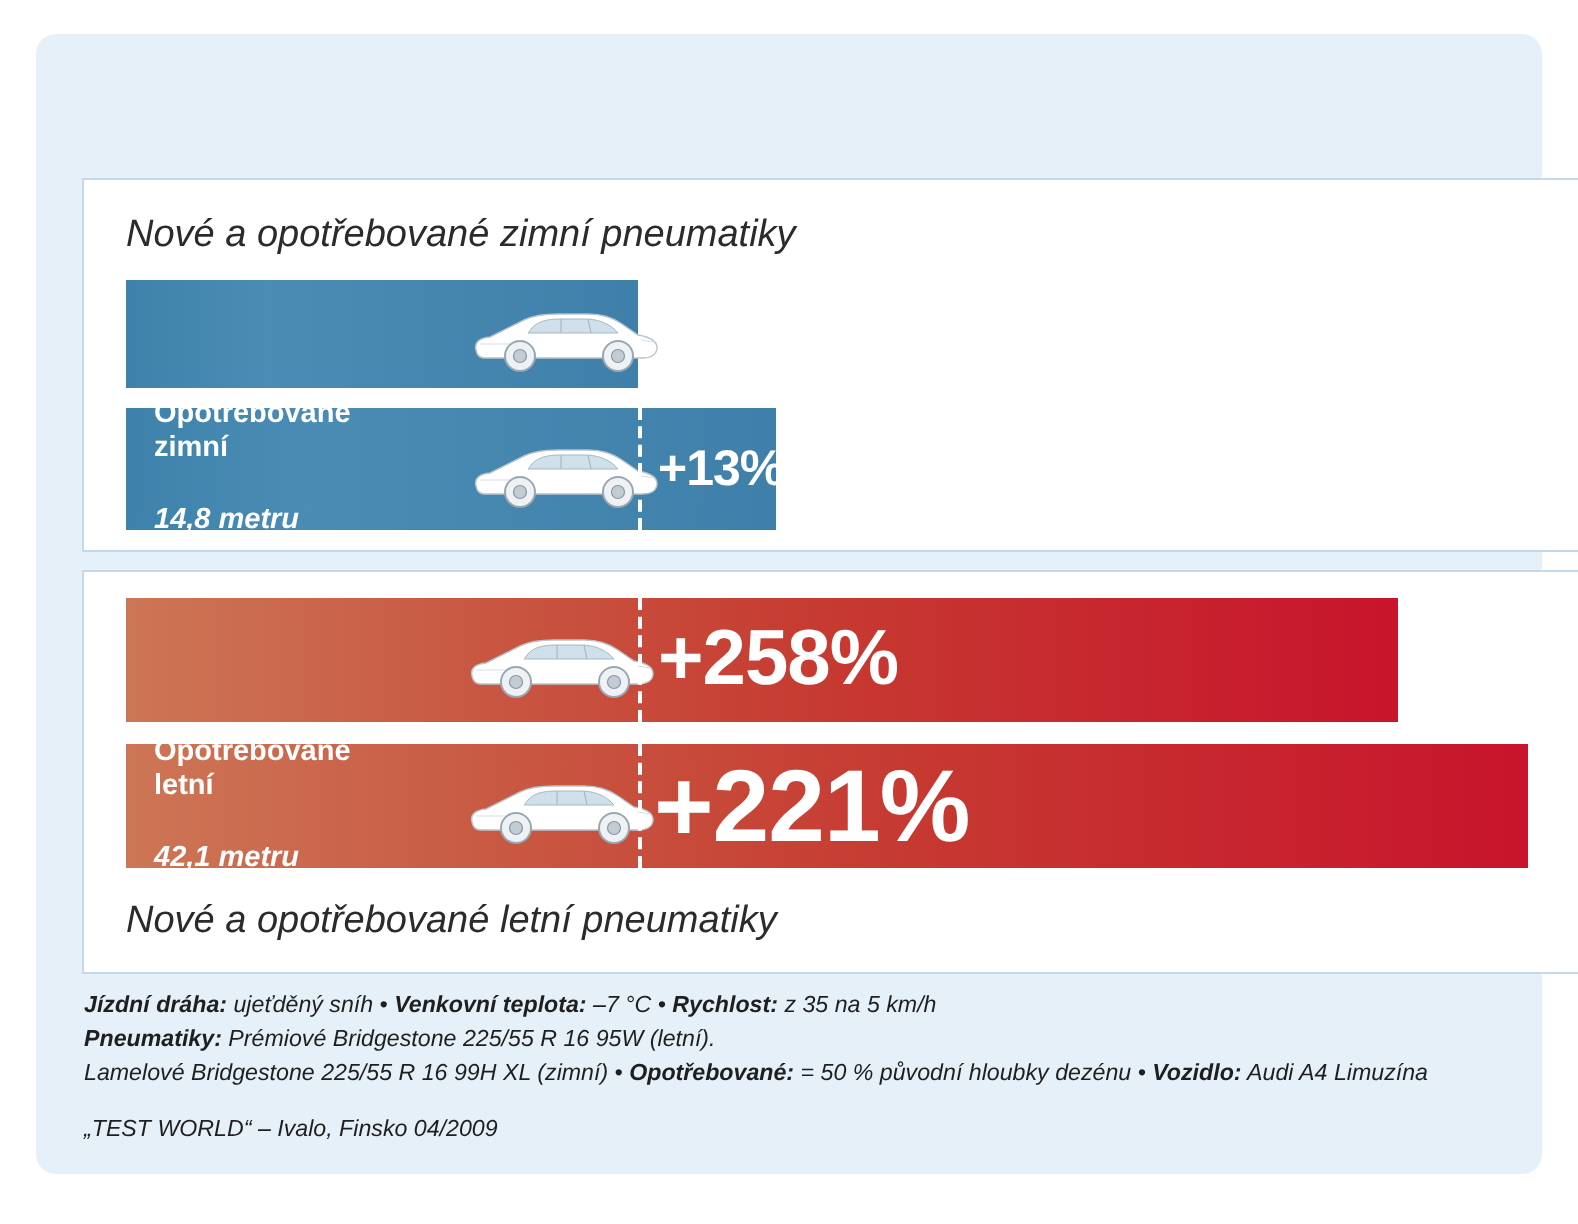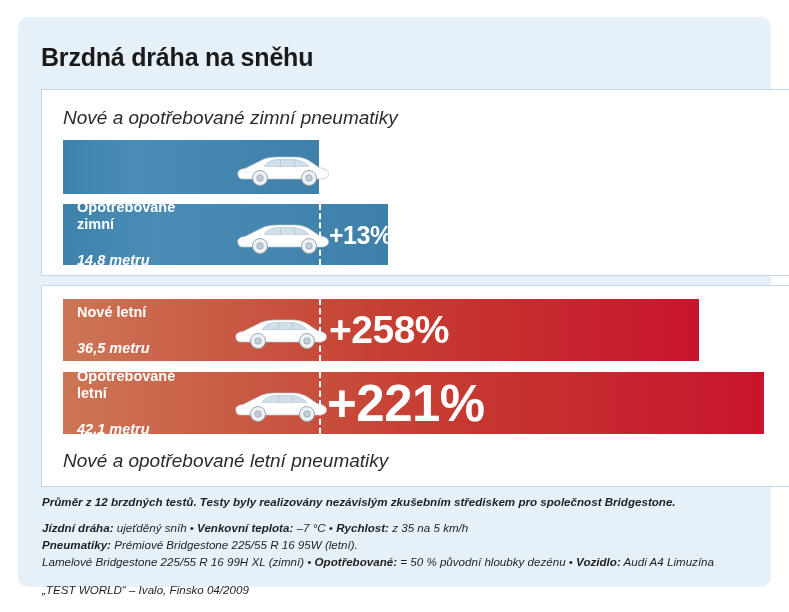--- a/index.html
+++ b/index.html
@@ -164,21 +164,20 @@
     font-style: italic;
     margin-bottom: 12px;
   }
   #foot-source { margin-top: 11px; }
 </style>
 </head>
 <body>
 
 <div id="infographic-card">
 
-  <div id="page-title">Brzdná dráha na sněhu</div>
 
   <div class="panel" id="winter-panel">
 
     <div class="panel-caption" id="winter-caption">Nové a opotřebované zimní pneumatiky</div>
 
     <div class="bar bar-blue" id="bar-winter-new">
       <svg class="car" id="car-winter-new" viewBox="0 0 200 80">
         <path d="M10 56 C8 48 14 44 24 43 L58 26 C66 22 76 20 92 20 L122 20 C136 20 146 23 156 30 L172 41 C184 43 192 47 191 55 C190 61 184 64 176 64 L20 64 C13 64 11 61 10 56 Z" fill="#ffffff" stroke="#b9c4cc" stroke-width="1.4"></path>
         <path d="M66 34 C72 27 82 25 94 25 L118 25 C130 25 139 28 147 34 L152 39 L62 39 Z" fill="#cfe0ea" stroke="#a8b8c4" stroke-width="1"></path>
         <path d="M95 25 L95 39" stroke="#a8b8c4" stroke-width="1.2"></path>
@@ -211,24 +210,20 @@
         <circle cx="152" cy="62" r="6.5" fill="#c2ccd4" stroke="#8b98a3" stroke-width="1.2"></circle>
       </svg>
       <div class="dashline" id="dash-winter-worn"></div>
       <div class="pct" id="pct-winter-worn">+13%</div>
     </div>
   </div>
 
   <div class="panel" id="summer-panel">
 
     <div class="bar bar-red" id="bar-summer-new">
-      <div class="bar-label">
-        <span class="name">Nové letní</span>
-        <span class="dist">36,5 metru</span>
-      </div>
       <svg class="car" id="car-summer-new" viewBox="0 0 200 80">
         <path d="M10 56 C8 48 14 44 24 43 L58 26 C66 22 76 20 92 20 L122 20 C136 20 146 23 156 30 L172 41 C184 43 192 47 191 55 C190 61 184 64 176 64 L20 64 C13 64 11 61 10 56 Z" fill="#ffffff" stroke="#b9c4cc" stroke-width="1.4"></path>
         <path d="M66 34 C72 27 82 25 94 25 L118 25 C130 25 139 28 147 34 L152 39 L62 39 Z" fill="#cfe0ea" stroke="#a8b8c4" stroke-width="1"></path>
         <path d="M95 25 L95 39" stroke="#a8b8c4" stroke-width="1.2"></path>
         <path d="M122 25 L125 39" stroke="#a8b8c4" stroke-width="1.2"></path>
         <path d="M14 50 L50 50" stroke="#d8dfe4" stroke-width="1"></path>
         <path d="M175 46 L189 48" stroke="#d8dfe4" stroke-width="1"></path>
         <circle cx="54" cy="62" r="15" fill="#eef2f5" stroke="#9aa7b1" stroke-width="2"></circle>
         <circle cx="54" cy="62" r="6.5" fill="#c2ccd4" stroke="#8b98a3" stroke-width="1.2"></circle>
         <circle cx="152" cy="62" r="15" fill="#eef2f5" stroke="#9aa7b1" stroke-width="2"></circle>
@@ -257,21 +252,20 @@
         <circle cx="152" cy="62" r="6.5" fill="#c2ccd4" stroke="#8b98a3" stroke-width="1.2"></circle>
       </svg>
       <div class="dashline" id="dash-summer-worn"></div>
       <div class="pct" id="pct-summer-worn">+221%</div>
     </div>
 
     <div class="panel-caption" id="summer-caption">Nové a opotřebované letní pneumatiky</div>
   </div>
 
   <div id="footnotes">
-    <div id="foot-headline">Průměr z 12 brzdných testů. Testy byly realizovány nezávislým zkušebním střediskem pro společnost Bridgestone.</div>
 
     <div class="foot-line"><b>Jízdní dráha:</b><span> ujeťděný sníh • </span><b>Venkovní teplota:</b><span> –7 °C • </span><b>Rychlost:</b><span> z 35 na 5 km/h</span></div>
 
     <div class="foot-line"><b>Pneumatiky:</b><span> Prémiové Bridgestone 225/55 R 16 95W (letní).</span></div>
 
     <div class="foot-line"><span>Lamelové Bridgestone 225/55 R 16 99H XL (zimní) • </span><b>Opotřebované:</b><span> = 50 % původní hloubky dezénu • </span><b>Vozidlo:</b><span> Audi A4 Limuzína</span></div>
 
     <div class="foot-line" id="foot-source">„TEST WORLD“ – Ivalo, Finsko 04/2009</div>
   </div>
 

